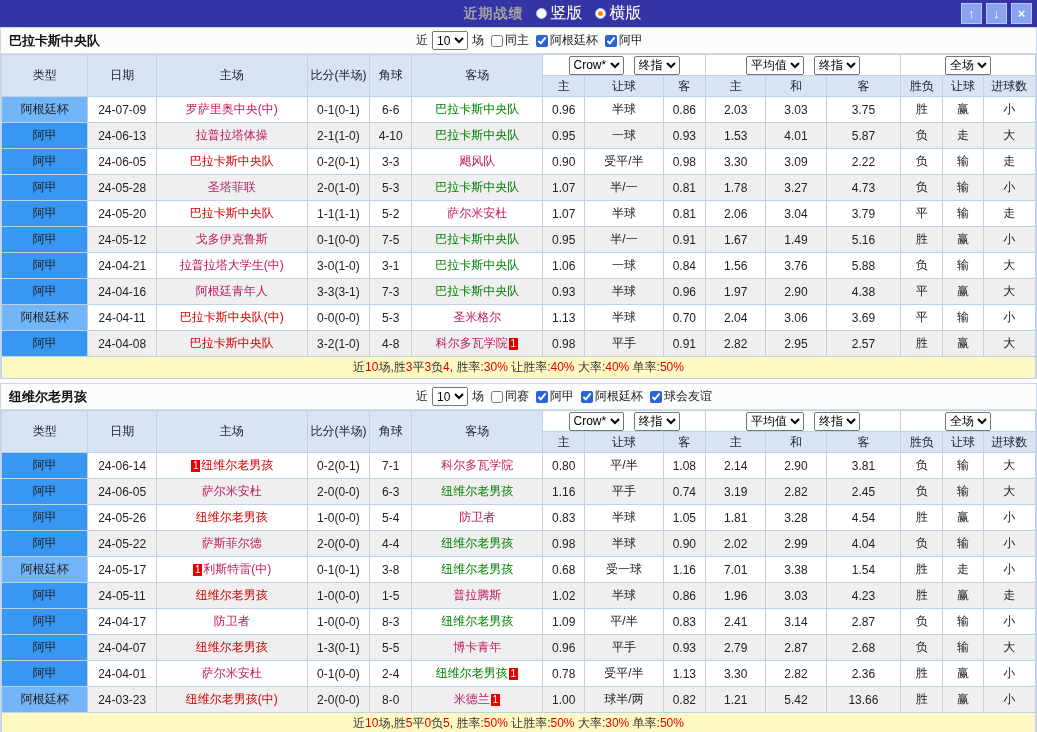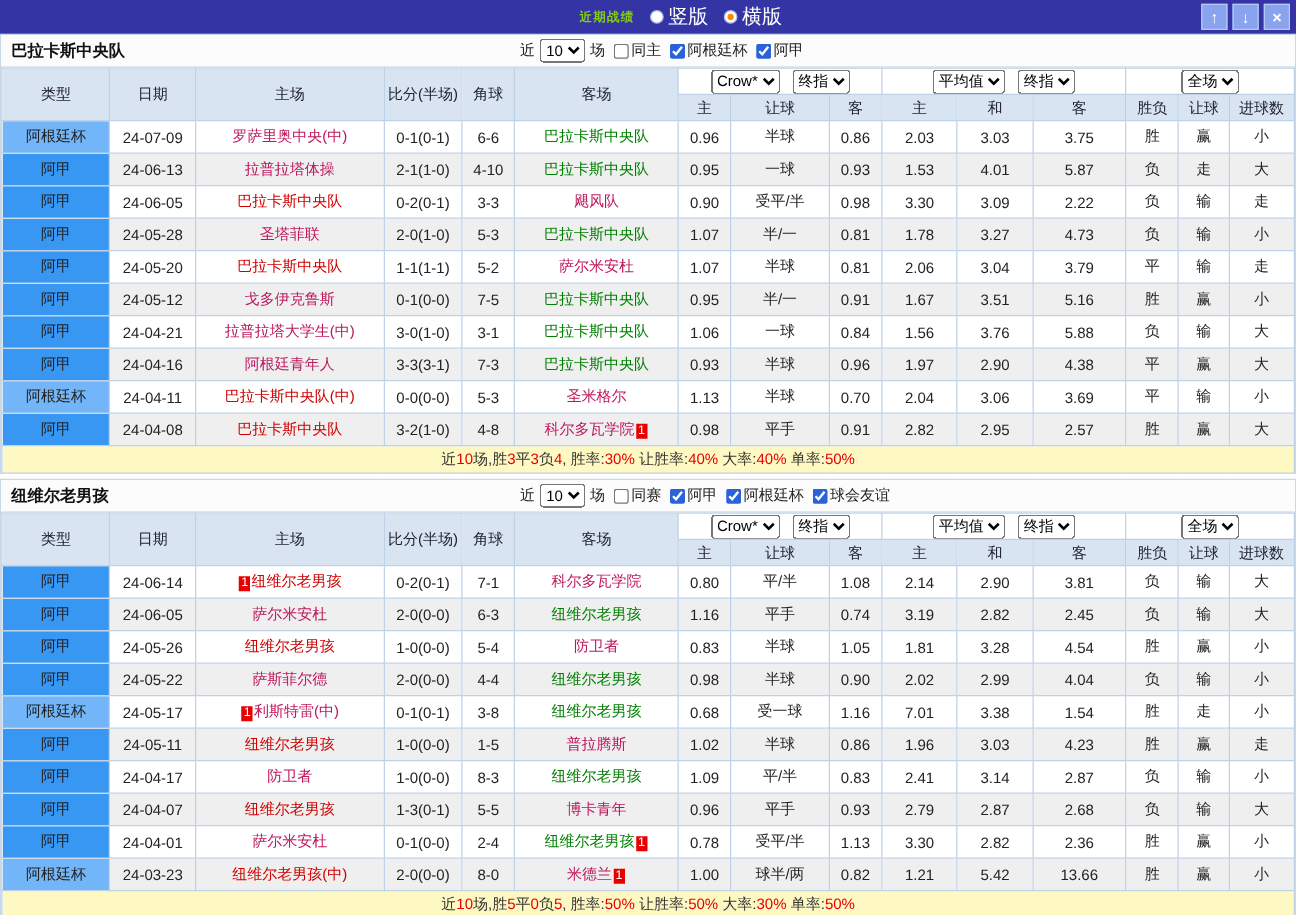--- a/index.html
+++ b/index.html
@@ -2,21 +2,21 @@
 <html><head>
 <meta charset="utf-8">
 <style>
   * { box-sizing: border-box; }
   body { margin:0; background:#fff; font-family:"Liberation Sans","DejaVu Sans",sans-serif; }
   .window { width:1037px; border-bottom:3px solid #3434a4; }
 
   
   .titlebar { height:27px; background:#3434a4; position:relative; display:flex; align-items:center; }
   .title-group { position:absolute; left:50%; transform:translateX(-55px); display:flex; align-items:center; gap:12px; }
-  .title { color:#84cc16; font-weight:bold; font-size:10px; letter-spacing:1px; }
+  .title { color:#a3a3a3; font-weight:bold; font-size:14px; letter-spacing:1px; }
   .radio-item { display:flex; align-items:center; gap:4px; color:#fff; font-size:16px; cursor:pointer; }
   .radio { width:11px; height:11px; border-radius:50%; background:#fff; border:1px solid #aebce8; display:inline-block; position:relative; }
   .radio.sel::after { content:""; position:absolute; left:2px; top:2px; width:5px; height:5px; border-radius:50%; background:#ff8a00; }
   .win-buttons { position:absolute; right:5px; top:3px; display:flex; gap:4px; }
   .wbtn { width:21px; height:21px; background:#8aa3ee; border:1px solid #b9c7f8; color:#fff; font-size:13px; line-height:19px; text-align:center; cursor:pointer; font-weight:bold; }
 
   
   .section { border:1px solid #c9d7ea; border-bottom:none; }
   .section + .section { margin-top:4px; }
   .section-header { height:26px; display:flex; align-items:center; background:#fcfcfc; border-bottom:1px solid #d7dfec; }
@@ -224,21 +224,21 @@
               <td class="type t-lg">阿甲</td>
               <td class="date">24-05-12</td>
               <td class="team"><span class="c-k">戈多伊克鲁斯</span></td>
               <td class="score">0-1(0-0)</td>
               <td class="corner">7-5</td>
               <td class="team"><span class="c-g">巴拉卡斯中央队</span></td>
               <td class="odds">0.95</td>
               <td class="odds">半/一</td>
               <td class="odds">0.91</td>
               <td class="odds">1.67</td>
-              <td class="odds">3.51</td>
+              <td class="odds">1.49</td>
               <td class="odds">5.16</td>
               <td class="res c-red">胜</td>
               <td class="res c-red">赢</td>
               <td class="res c-green">小</td>
             </tr>
             <tr>
               <td class="type t-lg">阿甲</td>
               <td class="date">24-04-21</td>
               <td class="team"><span class="c-k">拉普拉塔大学生(中)</span></td>
               <td class="score">3-0(1-0)</td>

